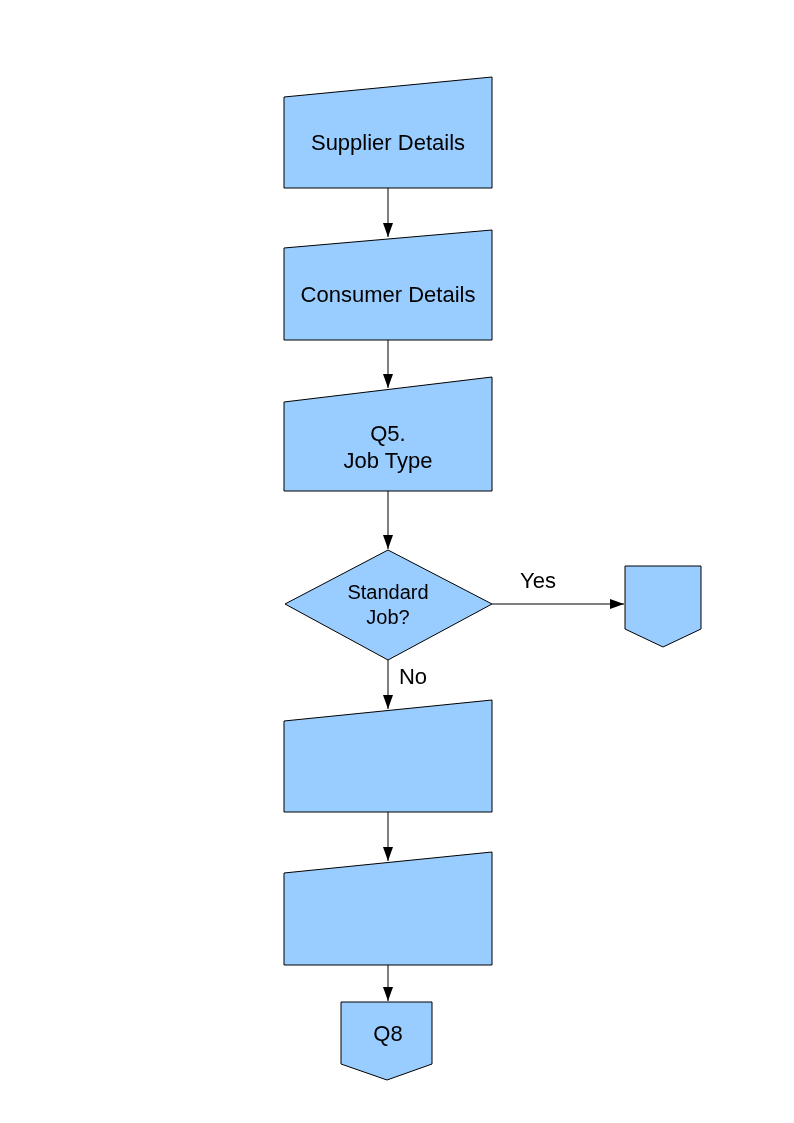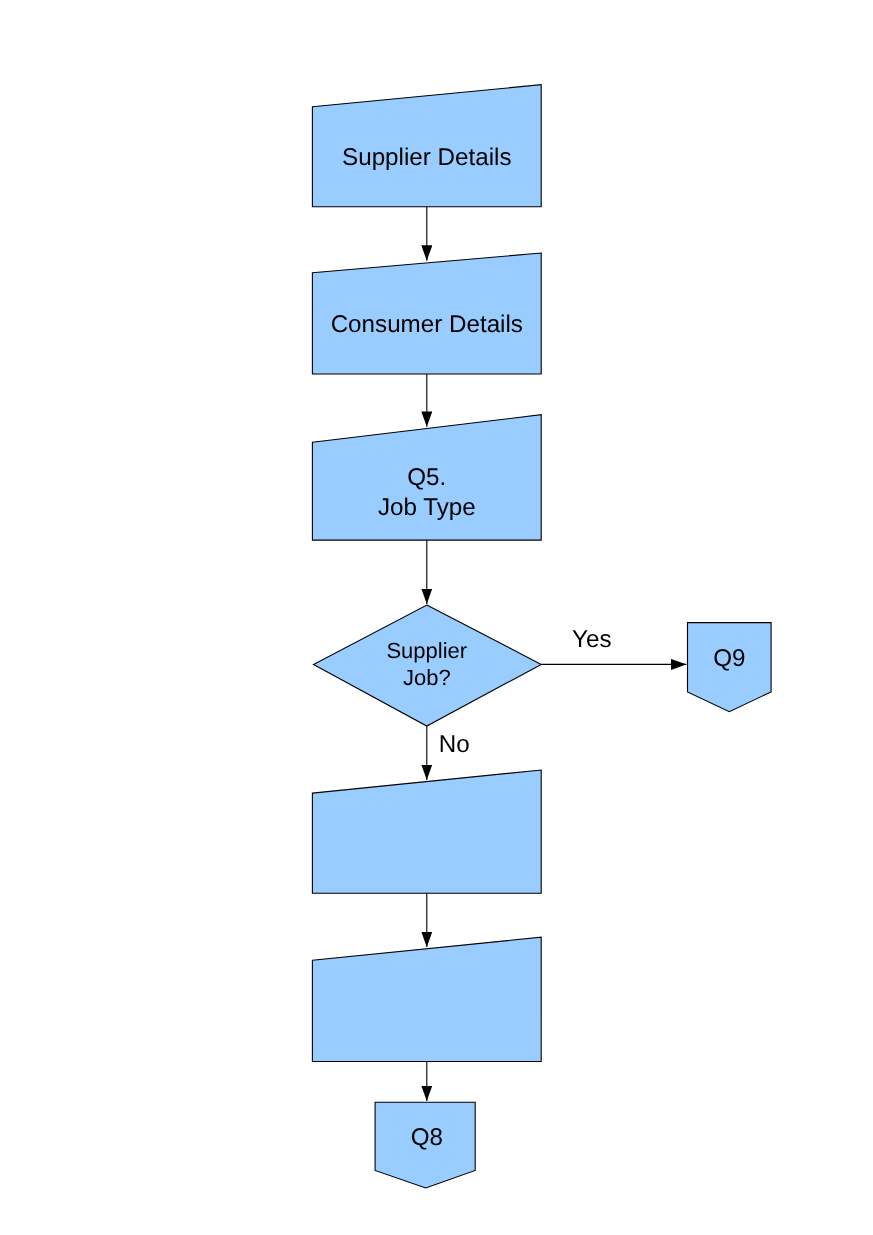--- a/index.html
+++ b/index.html
@@ -73,24 +73,23 @@
     <line x1="388" y1="965" x2="388" y2="1001" marker-end="url(#arrowhead)"></line>
   </svg>
 
   <div class="label" style="left:284px; top:248px; width:208px; height:92px;">Consumer Details</div>
 
   <div class="label" style="left:284px; top:97px; width:208px; height:91px;">Supplier Details</div>
 
   <div class="label" style="left:284px; top:402px; width:208px; height:89px;">Q5.
 Job Type</div>
 
-  <div class="label decision-size" style="left:300px; top:553px; width:176px; height:104px;">Supplier
+  <div class="label decision-size" style="left:300px; top:553px; width:176px; height:104px;">Standard
 Job?</div>
 
-  <div class="label" style="left:625px; top:566px; width:76px; height:63px;">Q9</div>
 
 
 
   <div class="label" style="left:341px; top:1002px; width:94px; height:62px;">Q8</div>
 
   <div class="label edge-label" style="left:506px; top:567px; width:64px; height:28px;">Yes</div>
 
   <div class="label edge-label" style="left:390px; top:663px; width:46px; height:28px;">No</div>
 
 </div>

